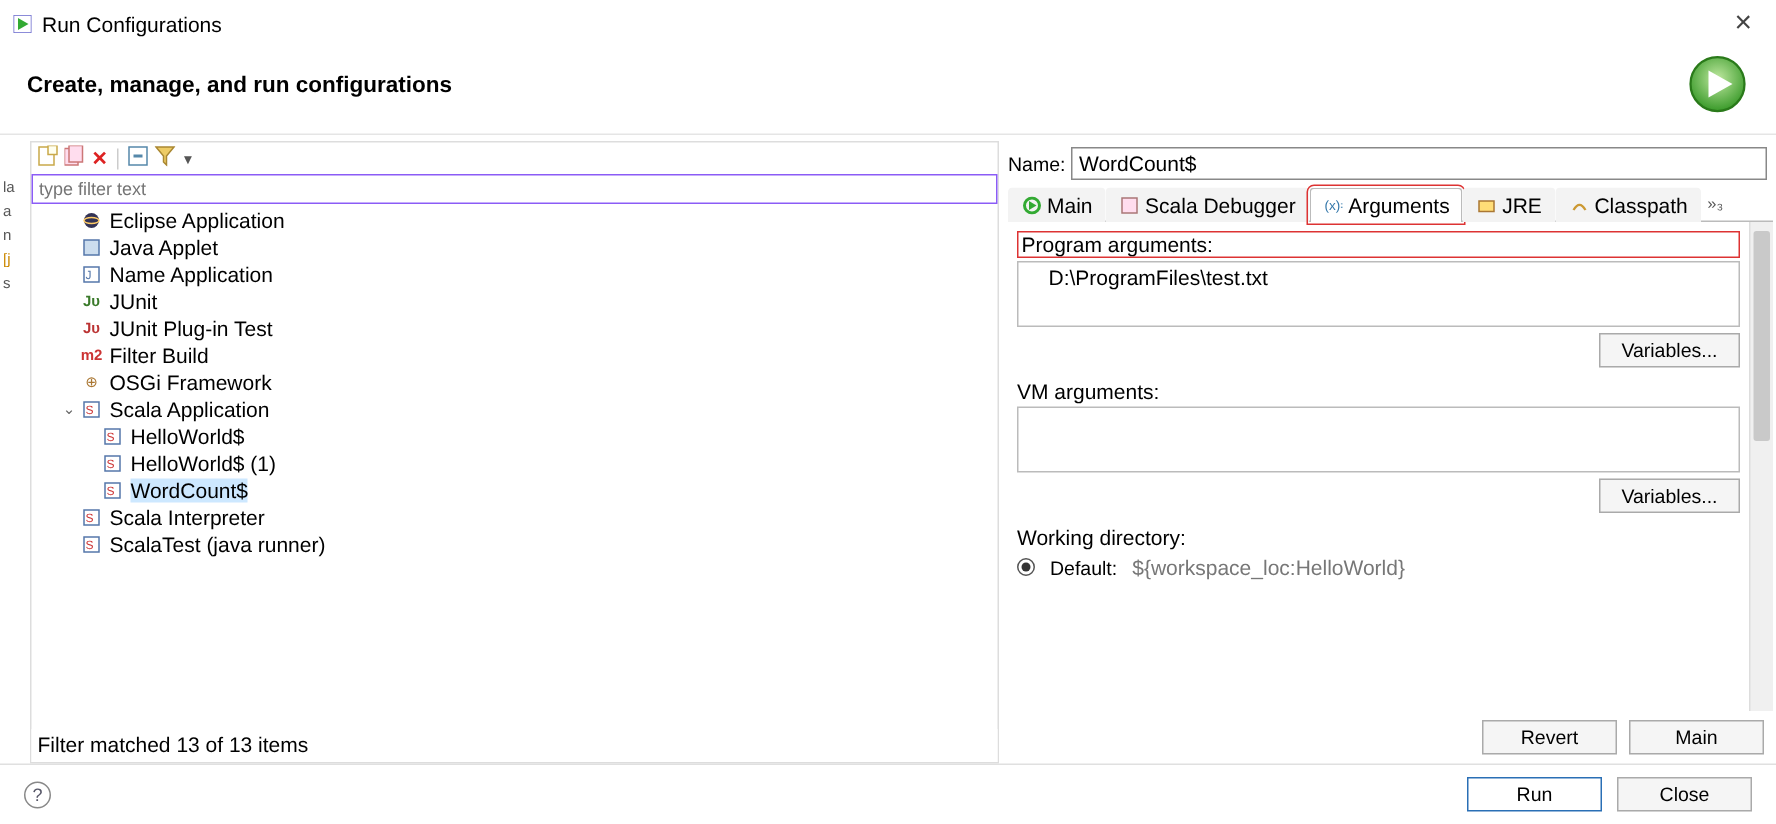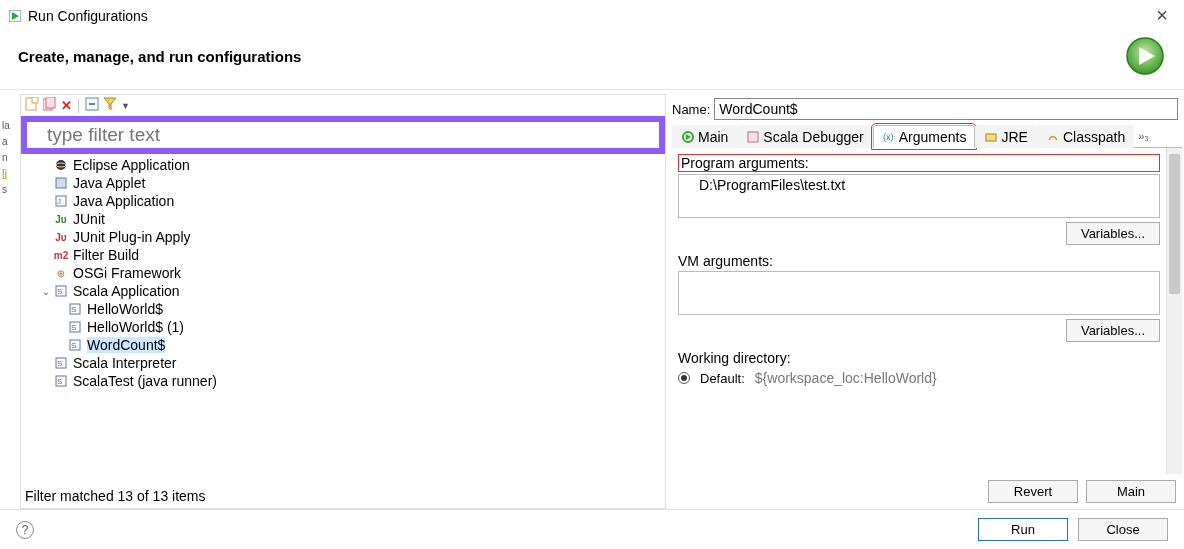--- a/index.html
+++ b/index.html
@@ -20,21 +20,21 @@
   .body { display: flex; flex: 1; padding: 4px 2px 0 0; min-height: 0; }
 
   
   .left-rail { width: 18px; display: flex; flex-direction: column; align-items: center; gap: 2px; padding-top: 26px; font-size: 10px; color: #555; }
   .left-rail .lr { width: 14px; height: 14px; overflow: hidden; }
 
   .left-panel { display: flex; flex-direction: column; width: 646px; border: 1px solid #ddd; margin-left: 2px; margin-top: 0; }
   .left-toolbar { display: flex; align-items: center; gap: 4px; padding: 2px 4px; }
   .left-toolbar .sep { width: 1px; height: 14px; background: #ccc; margin: 0 2px; }
   .filter-box { margin: 0; }
-  .filter-input { width: 100%; border: 6px solid #8b5cf6; padding: 2px 20px; font-size: 19px; color: #555; outline: none; }
+  .filter-input { width: 100%; border: 1px solid #8b5cf6; padding: 2px 4px; font-size: 12px; color: #555; outline: none; }
   .tree { flex: 1; overflow: auto; padding: 2px 0; }
   .tree-item { display: flex; align-items: center; padding: 1px 0 1px 18px; font-size: 14px; white-space: nowrap; }
   .tree-item.level1 { padding-left: 18px; }
   .tree-item.level2 { padding-left: 46px; }
   .tree-item .twisty { width: 14px; display: inline-flex; justify-content: center; color: #666; font-size: 10px; }
   .tree-item .ticon { width: 16px; height: 14px; display: inline-flex; align-items: center; justify-content: center; margin-right: 4px; font-size: 10px; }
   .tree-item.selected .label { background: #cde8ff; }
   .filter-status { padding: 2px 4px 4px 4px; font-size: 14px; background: #fff; }
 
   .right-panel { flex: 1; display: flex; flex-direction: column; margin-left: 6px; }
@@ -163,31 +163,31 @@
             <span class="label">Java Applet</span>
           </div>
         <div class="tree-item level1">
             <span class="twisty"></span>
             <span class="ticon">
               <svg width="12" height="12">
                 <rect x="1" y="1" width="10" height="10" fill="#fff" stroke="#57a"></rect>
                 <text x="2" y="9" font-size="8" fill="#57a">J</text>
               </svg>
             </span>
-            <span class="label">Java Application</span>
+            <span class="label">Name Application</span>
           </div>
         <div class="tree-item level1">
             <span class="twisty"></span>
             <span class="ticon" style="color:#3a7a2a;font-weight:bold;">Jᴜ</span>
             <span class="label">JUnit</span>
           </div>
         <div class="tree-item level1">
             <span class="twisty"></span>
             <span class="ticon" style="color:#b33;font-weight:bold;">Jᴜ</span>
-            <span class="label">JUnit Plug-in Apply</span>
+            <span class="label">JUnit Plug-in Test</span>
           </div>
         <div class="tree-item level1">
             <span class="twisty"></span>
             <span class="ticon" style="color:#c33;font-weight:bold;">m2</span>
             <span class="label">Filter Build</span>
           </div>
         <div class="tree-item level1">
             <span class="twisty"></span>
             <span class="ticon" style="color:#a73;">⊕</span>
             <span class="label">OSGi Framework</span>

